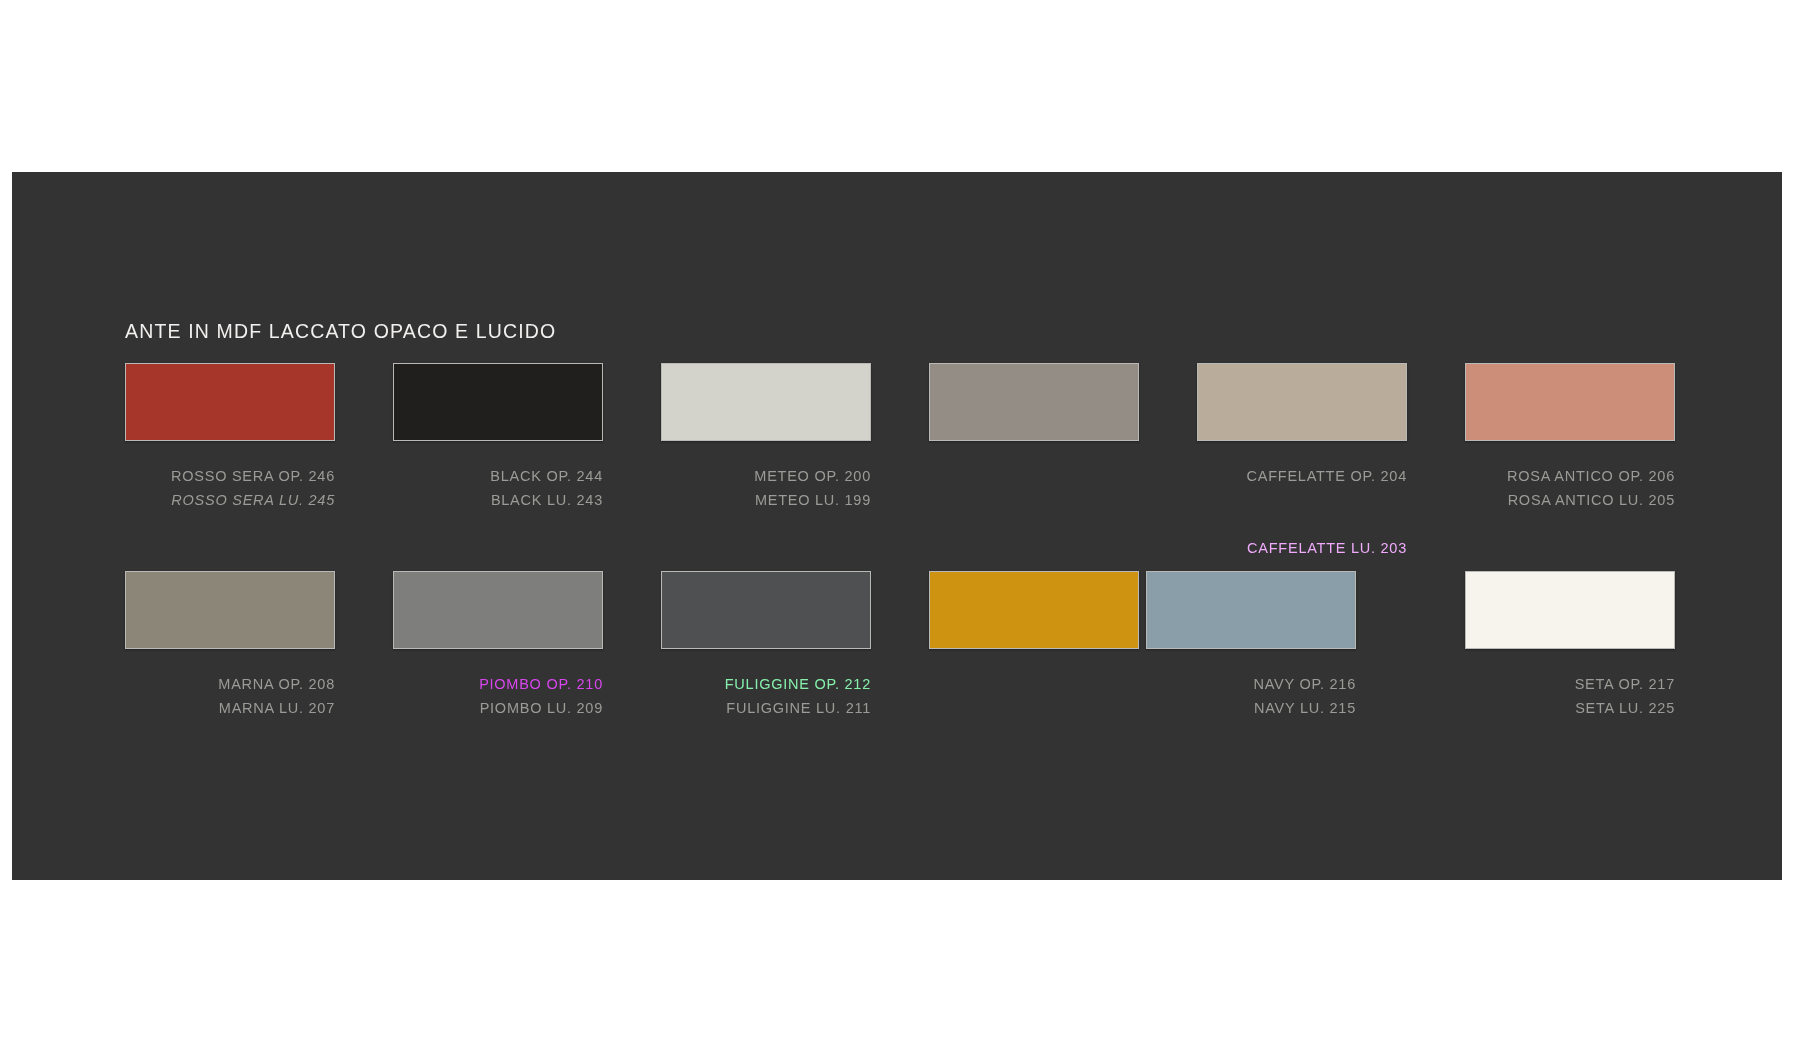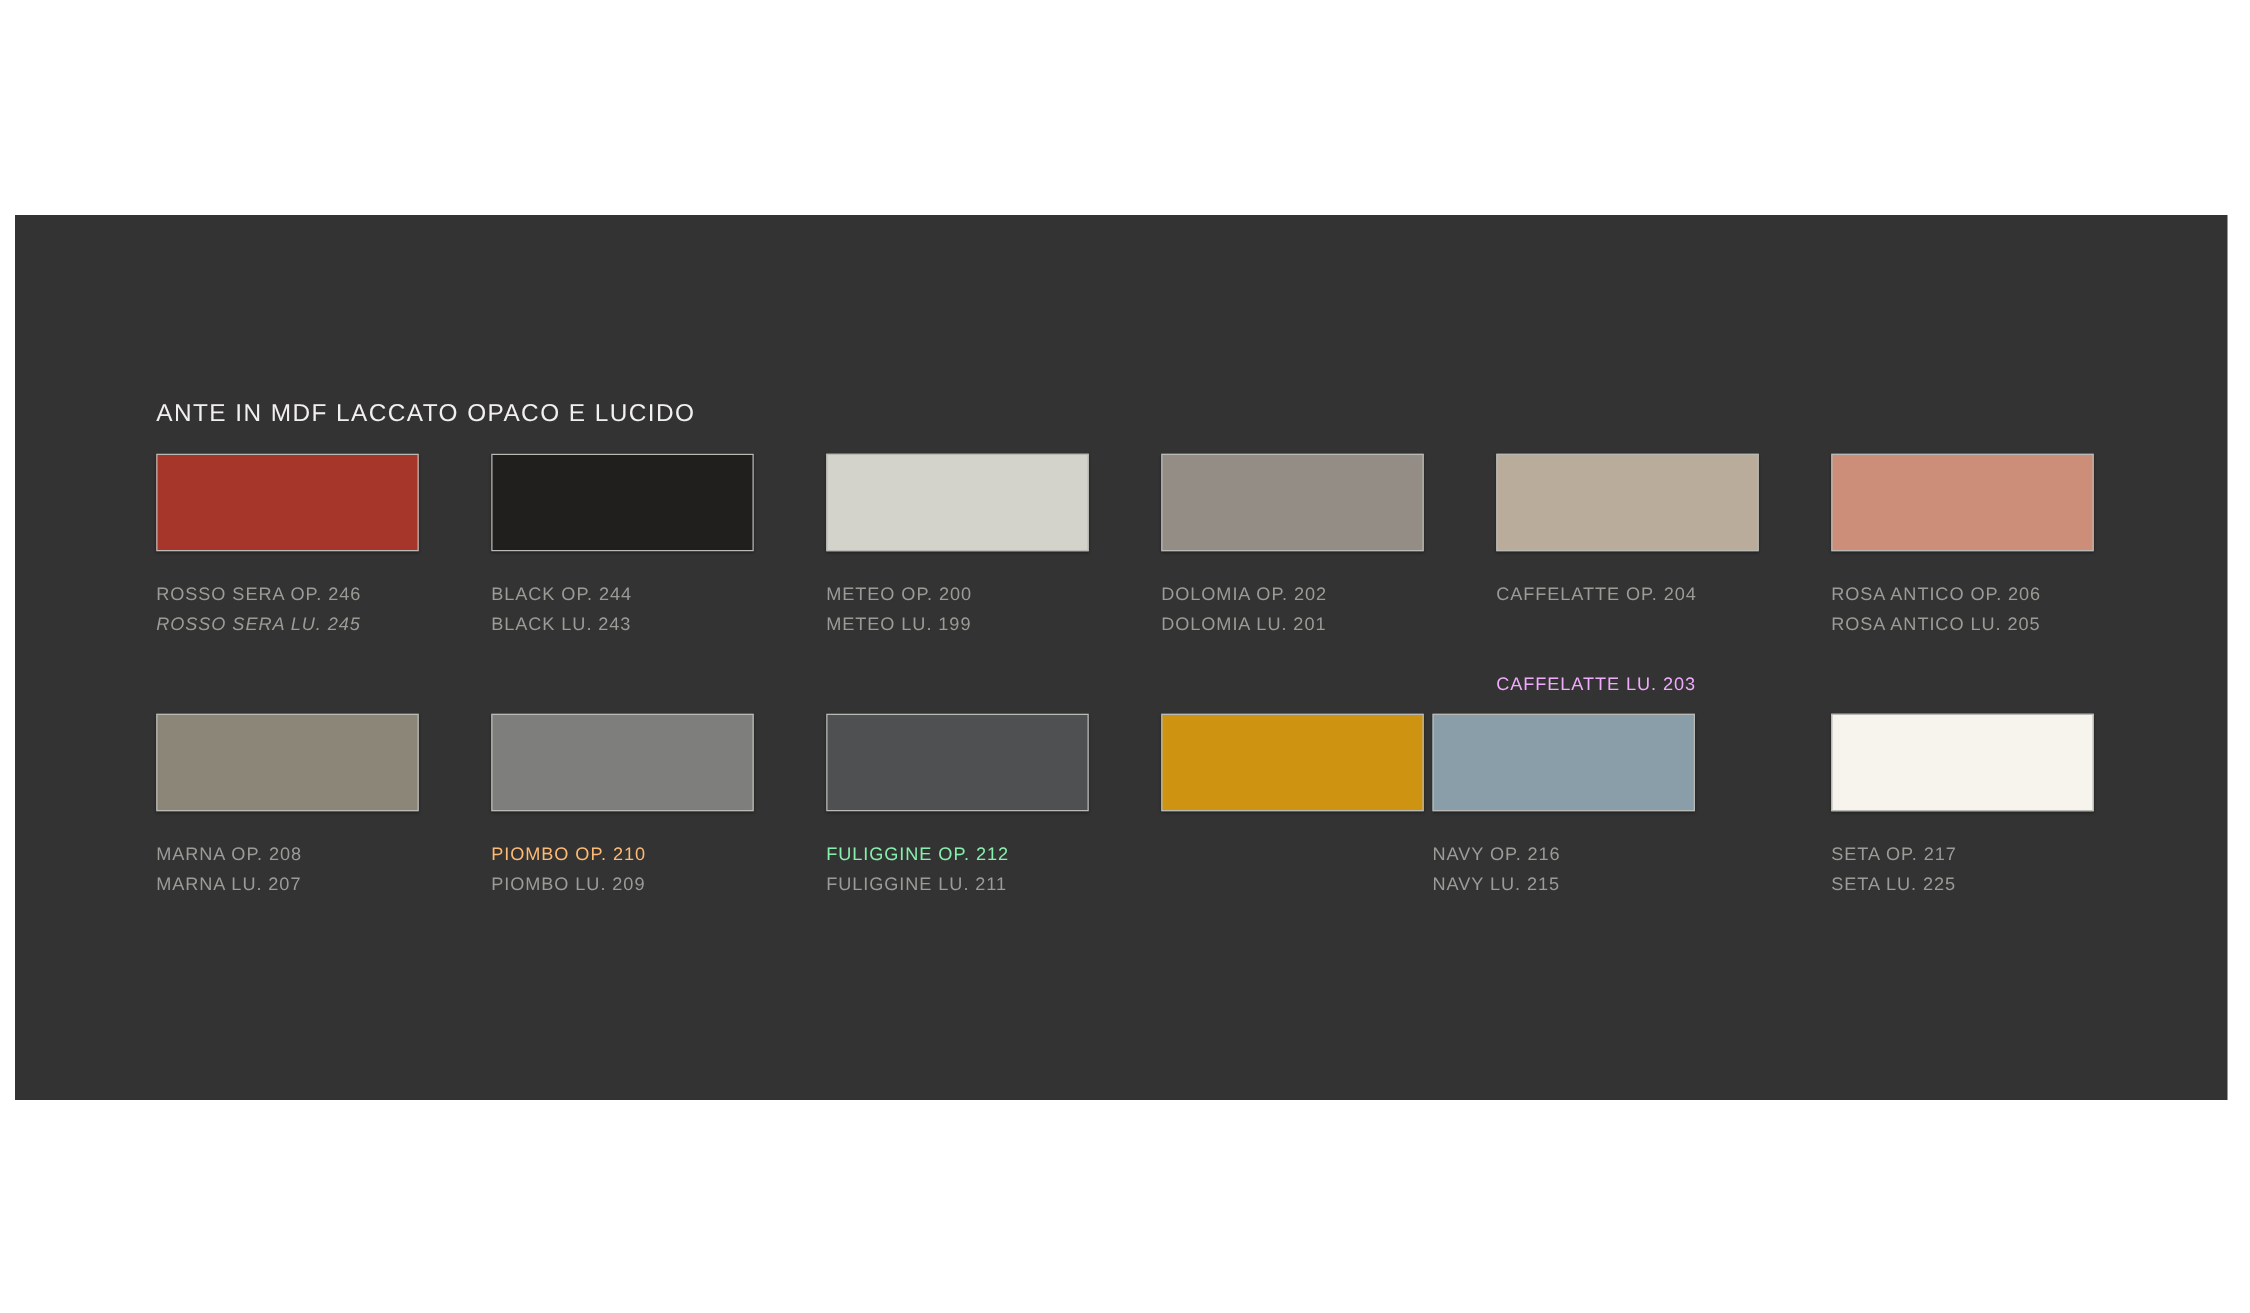--- a/index.html
+++ b/index.html
@@ -49,21 +49,21 @@
   }
   .swatch {
     width: 208px;
     height: 76px;
     border: 1px solid #b9b9b5;
     box-sizing: content-box;
     box-shadow: 0 1px 2px rgba(0,0,0,0.35);
   }
   .labels {
     margin-top: 24px;
-    text-align: left;
+    text-align: right;
   }
   .label {
     font-size: 14.5px;
     letter-spacing: 0.75px;
     color: #9b9b97;
     line-height: 23.5px;
     white-space: nowrap;
   }
 </style>
 </head>
@@ -91,24 +91,20 @@
         </div>
         <div class="cell" style="left: 536px;">
           <div class="swatch" style="background: rgb(211, 211, 204); border-color: rgb(185, 185, 181);"></div>
           <div class="labels">
             <div class="label" style="color: rgb(155, 155, 151);">METEO OP. 200</div>
             <div class="label" style="color: rgb(155, 155, 151);">METEO LU. 199</div>
           </div>
         </div>
         <div class="cell" style="left: 804px;">
           <div class="swatch" style="background: rgb(147, 141, 134); border-color: rgb(185, 185, 181);"></div>
-          <div class="labels">
-            <div class="label" style="color: rgb(155, 155, 151);">DOLOMIA OP. 202</div>
-            <div class="label" style="color: rgb(155, 155, 151);">DOLOMIA LU. 201</div>
-          </div>
         </div>
         <div class="cell" style="left: 1072px;">
           <div class="swatch" style="background: rgb(185, 172, 154); border-color: rgb(185, 185, 181);"></div>
           <div class="labels">
             <div class="label" style="color: rgb(155, 155, 151);">CAFFELATTE OP. 204</div>
             <div class="label" style="color: #f0abfc; margin-top: 48px;">CAFFELATTE LU. 203</div>
           </div>
         </div>
         <div class="cell" style="left: 1340px;">
           <div class="swatch" style="background: rgb(204, 142, 121); border-color: rgb(185, 185, 181);"></div>
@@ -122,21 +118,21 @@
         <div class="cell" style="left: 0px;">
           <div class="swatch" style="background: rgb(139, 134, 119); border-color: rgb(185, 185, 181);"></div>
           <div class="labels">
             <div class="label" style="color: rgb(155, 155, 151);">MARNA OP. 208</div>
             <div class="label" style="color: rgb(155, 155, 151);">MARNA LU. 207</div>
           </div>
         </div>
         <div class="cell" style="left: 268px;">
           <div class="swatch" style="background: rgb(126, 126, 124); border-color: rgb(185, 185, 181);"></div>
           <div class="labels">
-            <div class="label" style="color: #fdba74;">PIOMBO OP. 210</div>
+            <div class="label" style="color: #d946ef;">PIOMBO OP. 210</div>
             <div class="label" style="color: rgb(155, 155, 151);">PIOMBO LU. 209</div>
           </div>
         </div>
         <div class="cell" style="left: 536px;">
           <div class="swatch" style="background: rgb(78, 80, 82); border-color: rgb(185, 185, 181);"></div>
           <div class="labels">
             <div class="label" style="color: #86efac;">FULIGGINE OP. 212</div>
             <div class="label" style="color: rgb(155, 155, 151);">FULIGGINE LU. 211</div>
           </div>
         </div>

